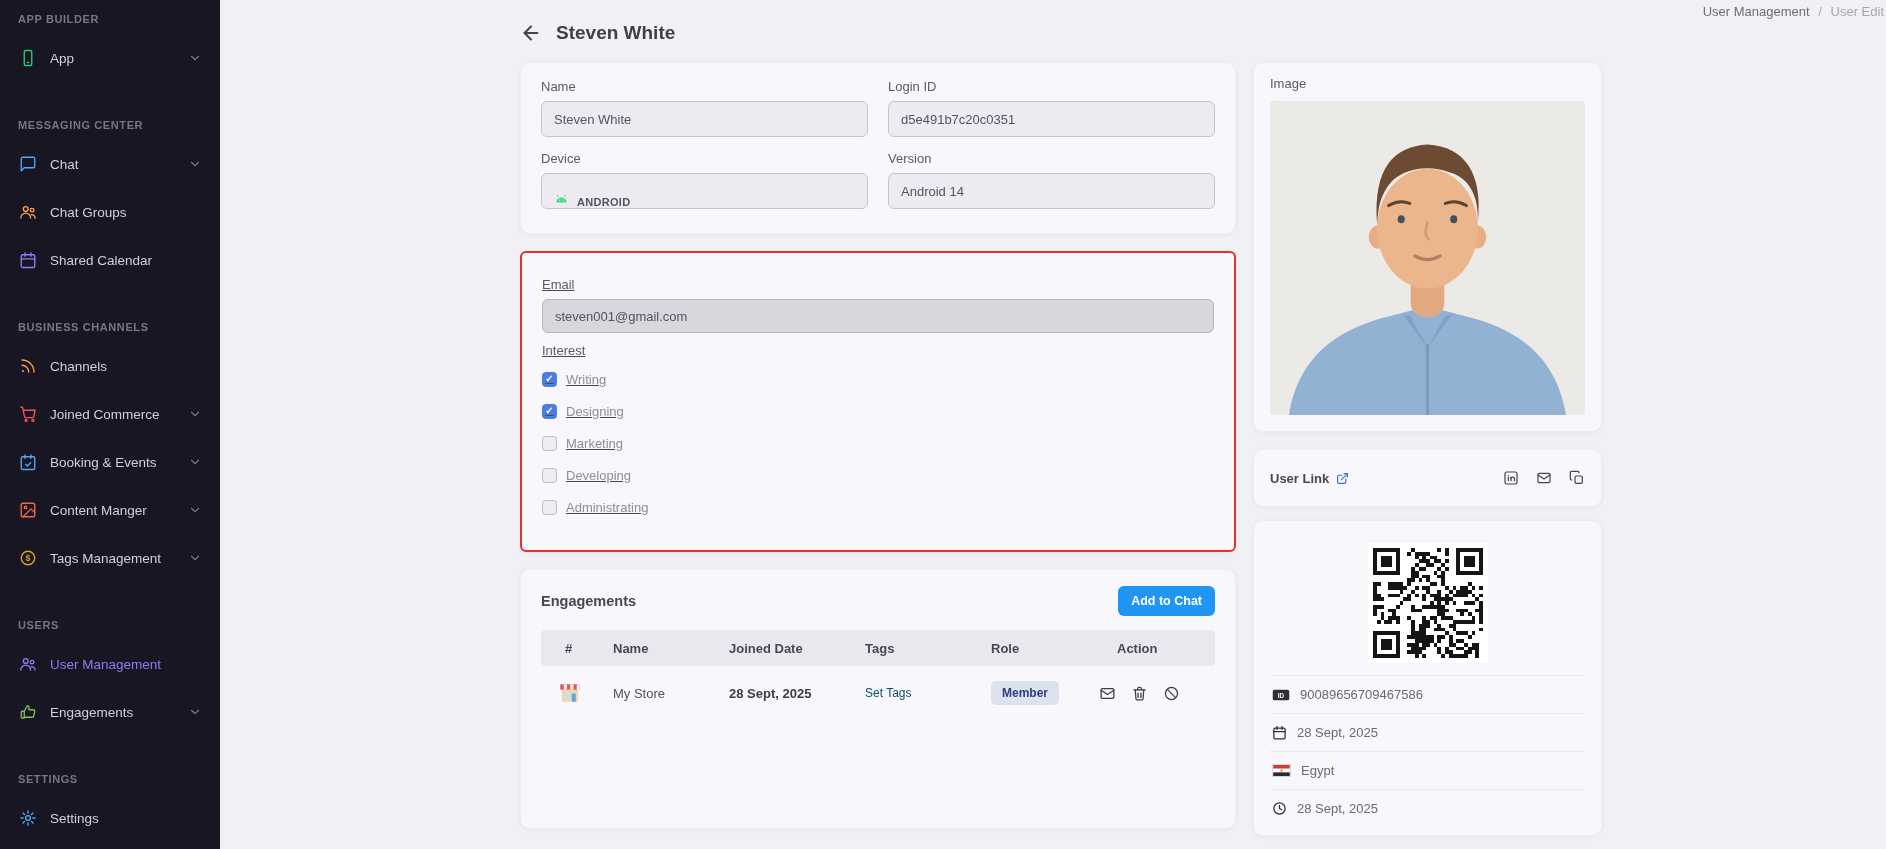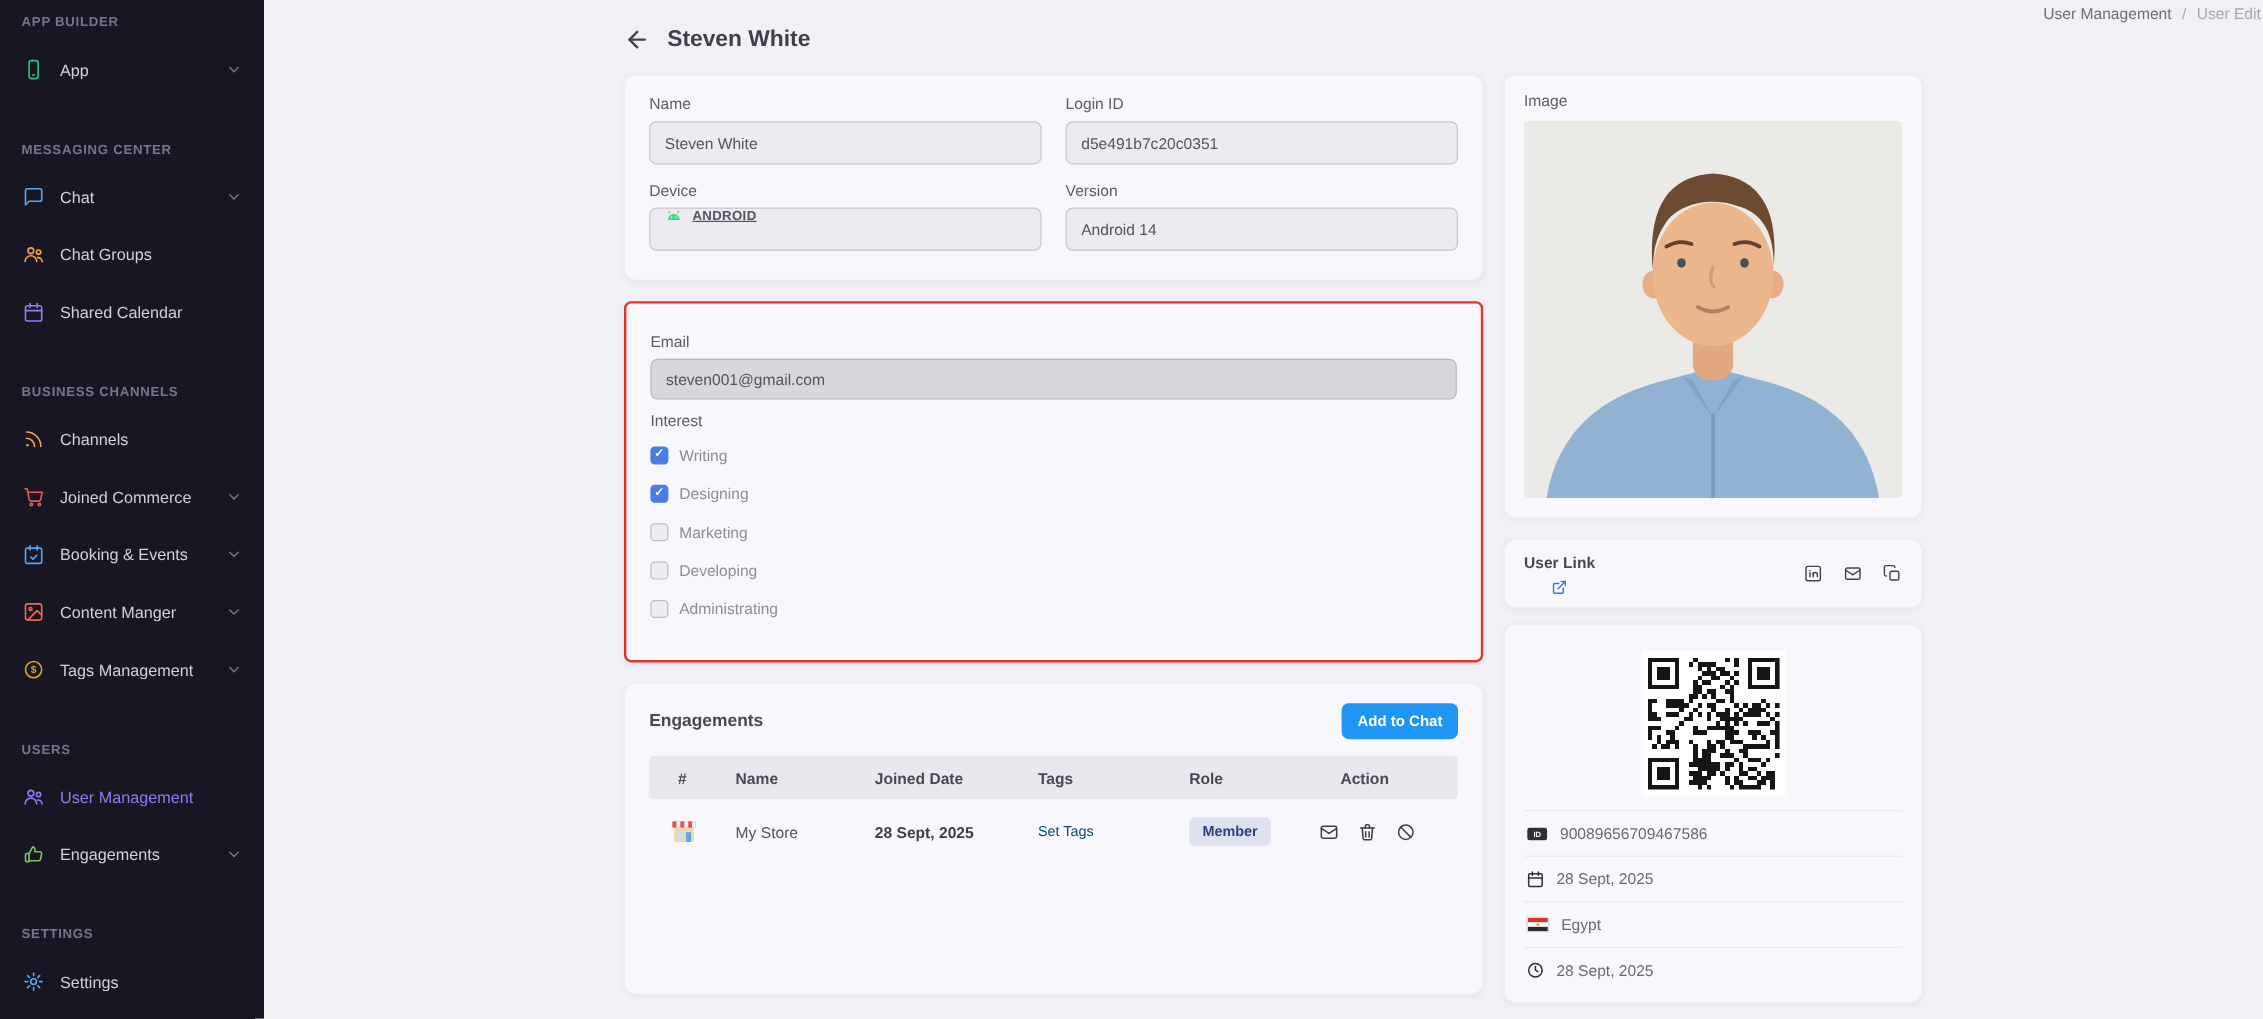--- a/index.html
+++ b/index.html
@@ -58,25 +58,25 @@
   
   .card-profile { padding: 16px 20px 24px; display: grid; grid-template-columns: 1fr 1fr; column-gap: 20px; row-gap: 14px; }
   .field label, .card-label { display: block; font-size: 13px; color: #5d5a67; }
   .field label { margin-bottom: 7px; }
   .input {
     width: 100%; height: 36px; background: #edebf1;
     border: 1px solid #c7c4d1; border-radius: 6px;
     padding: 0 12px; font-size: 13px; color: #56535f;
     font-family: "Liberation Sans", sans-serif; outline: none;
   }
-  .device-input { display: flex; align-items: flex-start; gap: 8px; cursor: pointer; text-decoration: underline; }
+  .device-input { display: flex; align-items: flex-end; gap: 8px; cursor: pointer; }
   .device-text { font-size: 11px; font-weight: 700; letter-spacing: .3px; color: #56535f; }
 
   
-  .card-contact { border: 2px solid #e5322d; border-radius: 6px; padding: 24px 20px 32px; }
+  .card-contact { border: 2px solid #e5322d; border-radius: 6px; padding: 24px 20px 32px; text-decoration: underline; }
   .email-input { height: 34px; background: #d8d7dd; border-color: #b7b5c0; }
   .interest-label { margin-top: 10px; font-size: 13px; color: #5d5a67; }
   .interest-row { display: flex; align-items: center; gap: 9px; margin-top: 10px; height: 22px; }
   .checkbox {
     width: 15px; height: 15px; border-radius: 3.5px; flex-shrink: 0;
     background: #eeedf2; border: 1px solid #bdbac7; cursor: pointer;
     display: flex; align-items: center; justify-content: center;
   }
   .checkbox.checked { background: #4a7ce6; border-color: #4a7ce6; }
   .checkbox.checked::after { content: "\2713"; color: #fff; font-size: 10px; font-weight: 700; line-height: 1; }
@@ -105,21 +105,21 @@
   .role-chip { display: inline-block; background: #dde1f0; color: #2e3f7f; font-size: 12px; font-weight: 600; padding: 5px 11px; border-radius: 5px; }
   .row-actions { display: flex; gap: 15px; align-items: center; color: #403d49; margin-left: -18px; }
   .action-ic { display: flex; cursor: pointer; }
 
   
   .image-card { padding: 13px 16px 16px; }
   .photo { margin-top: 10px; height: 314px; border-radius: 4px; overflow: hidden; background: #e9e6e3; }
   .photo svg { display: block; width: 100%; height: 100%; }
 
   .userlink-card { margin-top: 17px; height: 58px; display: flex; align-items: center; justify-content: space-between; padding: 0 16px; }
-  .ul-title { font-size: 13px; font-weight: 700; color: #4a4754; display: flex; align-items: center; gap: 7px; flex-direction: column; }
+  .ul-title { font-size: 13px; font-weight: 700; color: #4a4754; display: flex; align-items: center; gap: 7px; }
   .ext-ic { color: #3f6fd8; display: flex; cursor: pointer; }
   .ul-icons { display: flex; gap: 17px; align-items: center; color: #45424e; }
 
   .details-card { margin-top: 13px; padding: 14px 16px 8px; }
   .qr-wrap { width: 120px; height: 120px; margin: 8px auto 12px; background: #fff; padding: 5px; }
   .qr-wrap svg { display: block; width: 100%; height: 100%; }
   .detail-row { display: flex; align-items: center; gap: 10px; padding: 11px 2px; font-size: 13px; color: #6b6876; border-top: 1px solid #eae8ef; }
   .detail-row:first-of-type { border-top: none; }
   .detail-ic { display: flex; color: #2f2d38; flex-shrink: 0; }
   .flag { border: 1px solid #d8d6de; display: block; }

